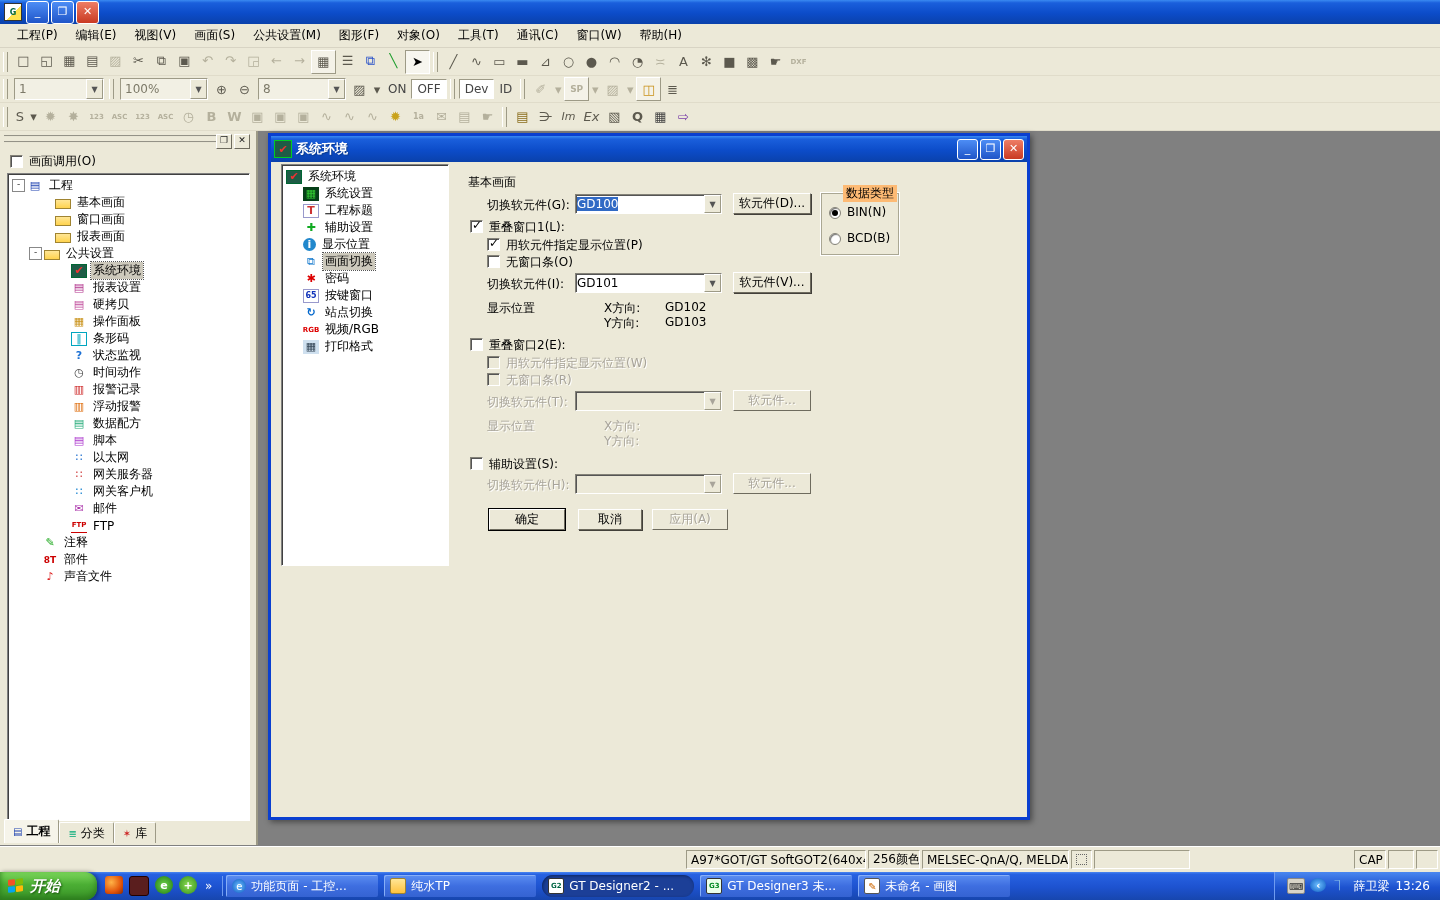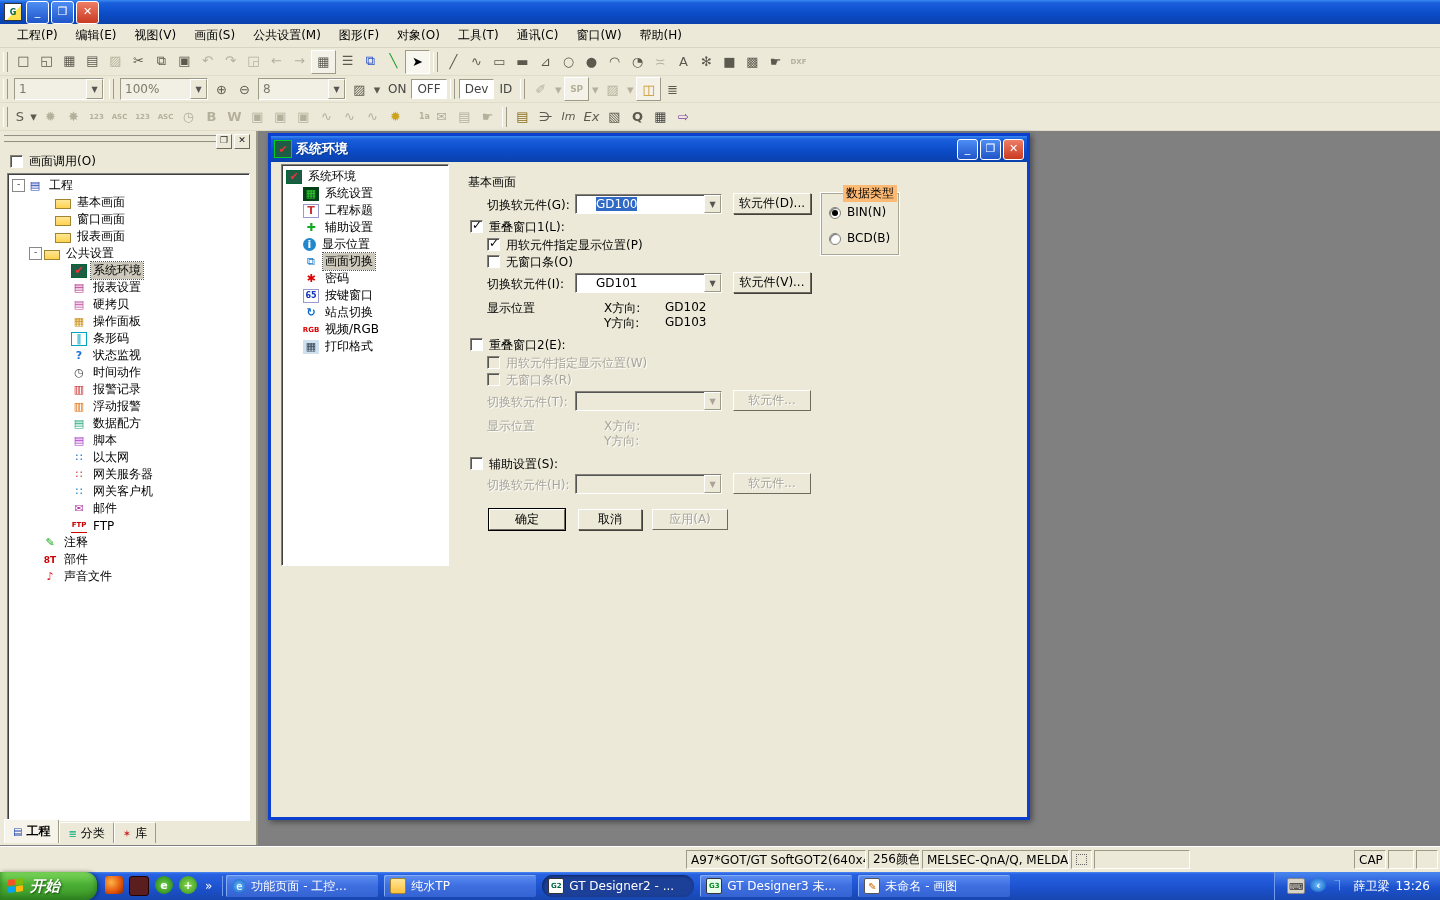--- a/index.html
+++ b/index.html
@@ -52,21 +52,21 @@
   .dtico{width:16px;height:16px;background:#1e5c46;color:#e33;font-size:11px;font-weight:bold;display:flex;align-items:center;justify-content:center;margin-right:4px;border:1px solid #0c2;}
   .dttext{color:#fff;font-weight:bold;font-size:13px;flex:1;text-shadow:1px 1px 1px #0a3a8c;}
   .dclient{position:relative;width:756px;height:655px;background:#ece9d8;}
   .dtree{position:absolute;left:10px;top:2px;width:168px;height:402px;background:#fff;border:1px solid;border-color:#808080 #fff #fff #808080;box-shadow:inset 1px 1px 0 #404040;padding-top:3px;box-sizing:border-box;overflow:hidden;}
   .lbl{position:absolute;white-space:nowrap;}
   .dis-t{color:#a8a49a;text-shadow:1px 1px 0 #fff;}
   .cb{position:absolute;width:13px;height:13px;background:#fff;border:1px solid;border-color:#848278 #fff #fff #848278;box-shadow:inset 1px 1px 0 #555;box-sizing:border-box;}
   .cb.checked::after{content:"✓";position:absolute;left:1px;top:-3px;font-size:12px;font-weight:bold;color:#000;}
   .cb.dis{background:#ece9d8;}
   .combo{position:absolute;height:20px;width:147px;background:#fff;border:1px solid;border-color:#848278 #fff #fff #848278;box-shadow:inset 1px 1px 0 #555;display:flex;align-items:center;box-sizing:border-box;}
-  .combo .val{flex:1;padding:0 20px;}
+  .combo .val{flex:1;padding:0 1px;}
   .combo .val .hl{background:#316ac5;color:#fff;}
   .combo.dis{background:#ece9d8;}
   .gbox{position:absolute;border:1px solid #fff;outline:1px solid #aaa793;outline-offset:-2px;}
   .gbox-t{position:absolute;top:-8px;left:22px;background:#fdba74;padding:0 3px;}
   .radio{position:absolute;width:12px;height:12px;border-radius:50%;background:#fff;border:1px solid #848278;box-shadow:inset 1px 1px 1px #777;box-sizing:border-box;}
   .radio.on::after{content:"";position:absolute;left:2px;top:2px;width:6px;height:6px;border-radius:50%;background:#000;}
   .btn{position:absolute;height:21px;background:#ece9d8;border:1px solid;border-color:#fff #6e6b5e #6e6b5e #fff;box-shadow:1px 1px 0 #42403a;text-align:center;line-height:19px;box-sizing:border-box;}
   .btn.def{outline:1px solid #000;}
   .btn.dis{color:#a8a49a;text-shadow:1px 1px 0 #fff;box-shadow:none;}
   
@@ -311,21 +311,21 @@
       </span>
       <span class="tbtn dis">
         <span>∿</span>
       </span>
       <span class="tbtn dis">
         <span>∿</span>
       </span>
       <span class="tbtn dis" style="color: rgb(201, 162, 26);">
         <span style="color: rgb(201, 162, 26);">✹</span>
       </span>
-      <span class="tbtn dis" style="font-size: 8px; font-weight: bold; justify-content: flex-end;">
+      <span class="tbtn dis" style="font-size: 8px; font-weight: bold;">
         <span style="font-size: 8px; font-weight: bold;">1a</span>
       </span>
       <span class="tbtn dis">
         <span>✉</span>
       </span>
       <span class="tbtn dis">
         <span>▤</span>
       </span>
       <span class="tbtn dis">
         <span>☛</span>

